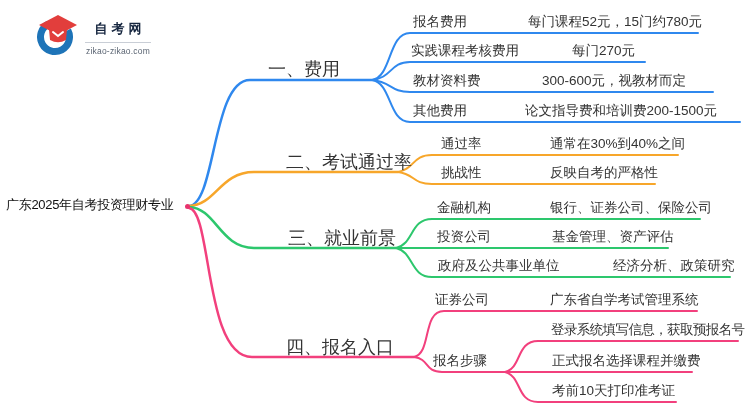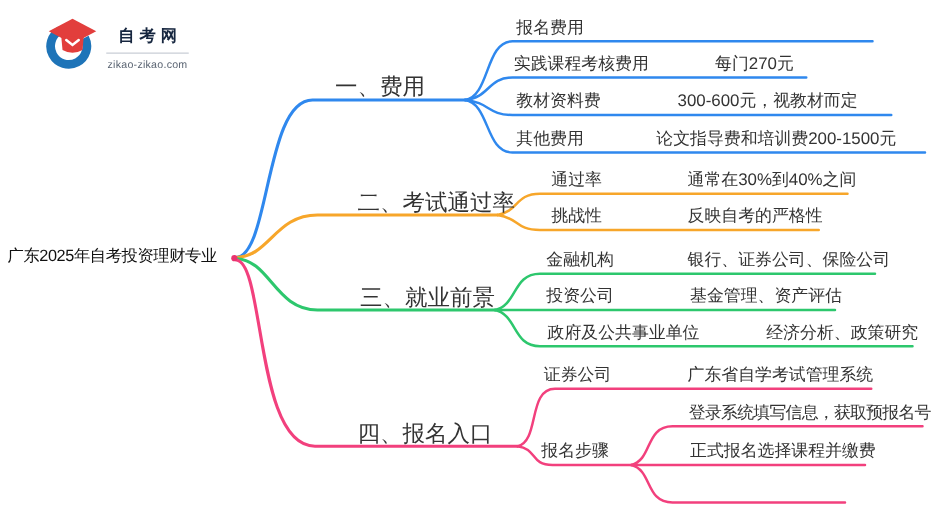--- a/index.html
+++ b/index.html
@@ -77,20 +77,21 @@
       <div class="logo-title">自考网</div>
       <div class="logo-sep"></div>
       <div class="logo-domain">zikao-zikao.com</div>
     </div>
   </div>
 
   <div class="root-label">广东2025年自考投资理财专业</div>
 
   <span class="node branch-label" style="left:268px;top:58px">一、费用</span>
   <span class="node" style="left:413px;top:14px">报名费用</span>
+  <span class="node" style="left:528px;top:14px">每门课程52元，15门约780元</span>
   <span class="node" style="left:411px;top:43px">实践课程考核费用</span>
   <span class="node" style="left:572px;top:43px">每门270元</span>
   <span class="node" style="left:413px;top:73px">教材资料费</span>
   <span class="node" style="left:542px;top:73px">300-600元，视教材而定</span>
   <span class="node" style="left:413px;top:103px">其他费用</span>
   <span class="node" style="left:525px;top:103px">论文指导费和培训费200-1500元</span>
 
   <span class="node branch-label" style="left:286px;top:151px">二、考试通过率</span>
   <span class="node" style="left:441px;top:136px">通过率</span>
   <span class="node" style="left:550px;top:136px">通常在30%到40%之间</span>
@@ -104,14 +105,15 @@
   <span class="node" style="left:438px;top:258px">政府及公共事业单位</span>
   <span class="node" style="left:552px;top:229px">基金管理、资产评估</span>
   <span class="node" style="left:613px;top:258px">经济分析、政策研究</span>
 
   <span class="node branch-label" style="left:286px;top:336px">四、报名入口</span>
   <span class="node" style="left:435px;top:292px">证券公司</span>
   <span class="node" style="left:550px;top:292px">广东省自学考试管理系统</span>
   <span class="node" style="left:433px;top:353px">报名步骤</span>
   <span class="node tight" style="left:551px;top:322px">登录系统填写信息，获取预报名号</span>
   <span class="node" style="left:552px;top:353px">正式报名选择课程并缴费</span>
+  <span class="node" style="left:552px;top:383px">考前10天打印准考证</span>
 
 </div>
 
 </body></html>

